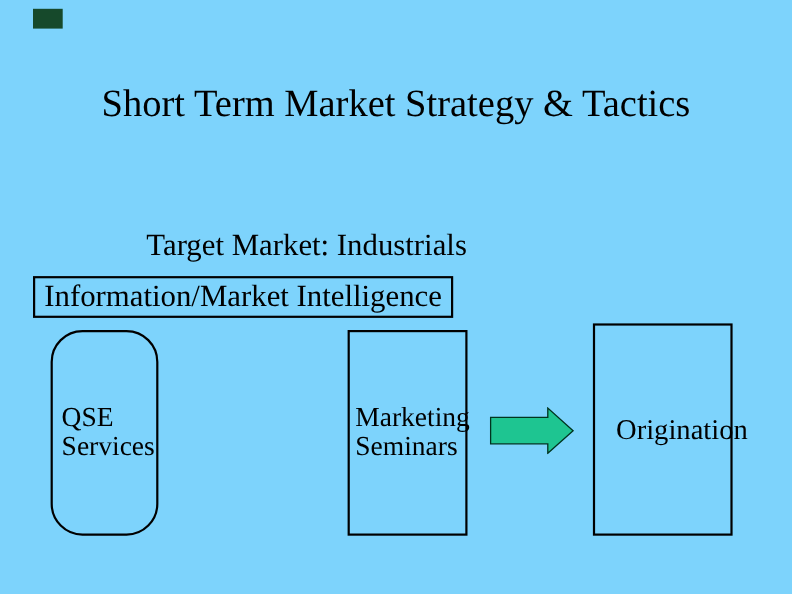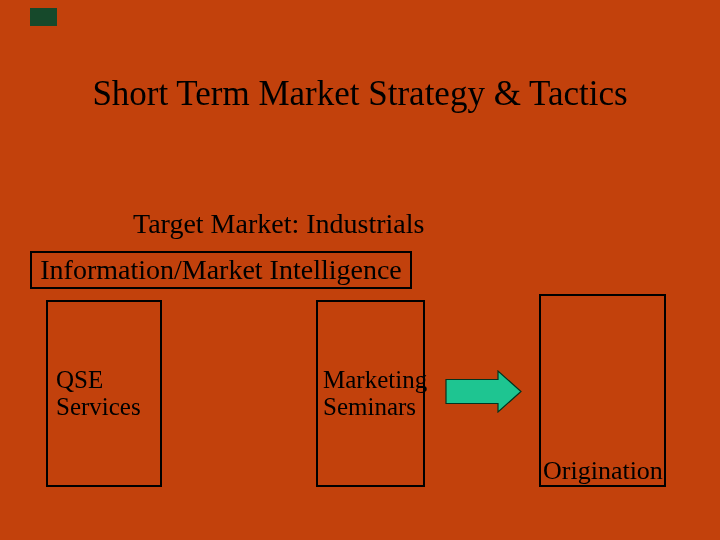--- a/index.html
+++ b/index.html
@@ -4,21 +4,21 @@
 <style>
   html, body {
     margin: 0;
     padding: 0;
     background: #ffffff;
   }
   .slide {
     position: relative;
     width: 720px;
     height: 540px;
-    background: #c2410c;
+    background: #7dd3fc;
     overflow: hidden;
     font-family: "Liberation Serif", "DejaVu Serif", serif;
     color: #000000;
   }
   .corner-mark {
     position: absolute;
     left: 30px;
     top: 8px;
     width: 27px;
     height: 18px;
@@ -64,28 +64,27 @@
     border: 2px solid #000000;
     box-sizing: border-box;
     display: flex;
     align-items: center;
     font-size: 25px;
     line-height: 1.06;
   }
   .flow-box .label {
     display: block;
   }
-  .box-qse      { left: 46px;  width: 116px;  padding-left: 8px;  }
+  .box-qse      { left: 46px;  width: 98px;  padding-left: 8px; border-radius: 29px;  }
   .box-middle   { left: 168px; width: 121px; padding-left: 14px; }
   .box-seminars { left: 316px; width: 109px; padding-left: 5px;  }
   .box-origination {
-    left: 539px; width: 127px; padding-left: 2px;
+    left: 539px; width: 127px; padding-left: 19px;
     top: 294px; height: 193px;
     font-size: 26px;
-    align-items: flex-end;
   }
   .flow-arrow {
     position: absolute;
     left: 445px;
     top: 370px;
     width: 78px;
     height: 43px;
   }
 </style>
 </head>

